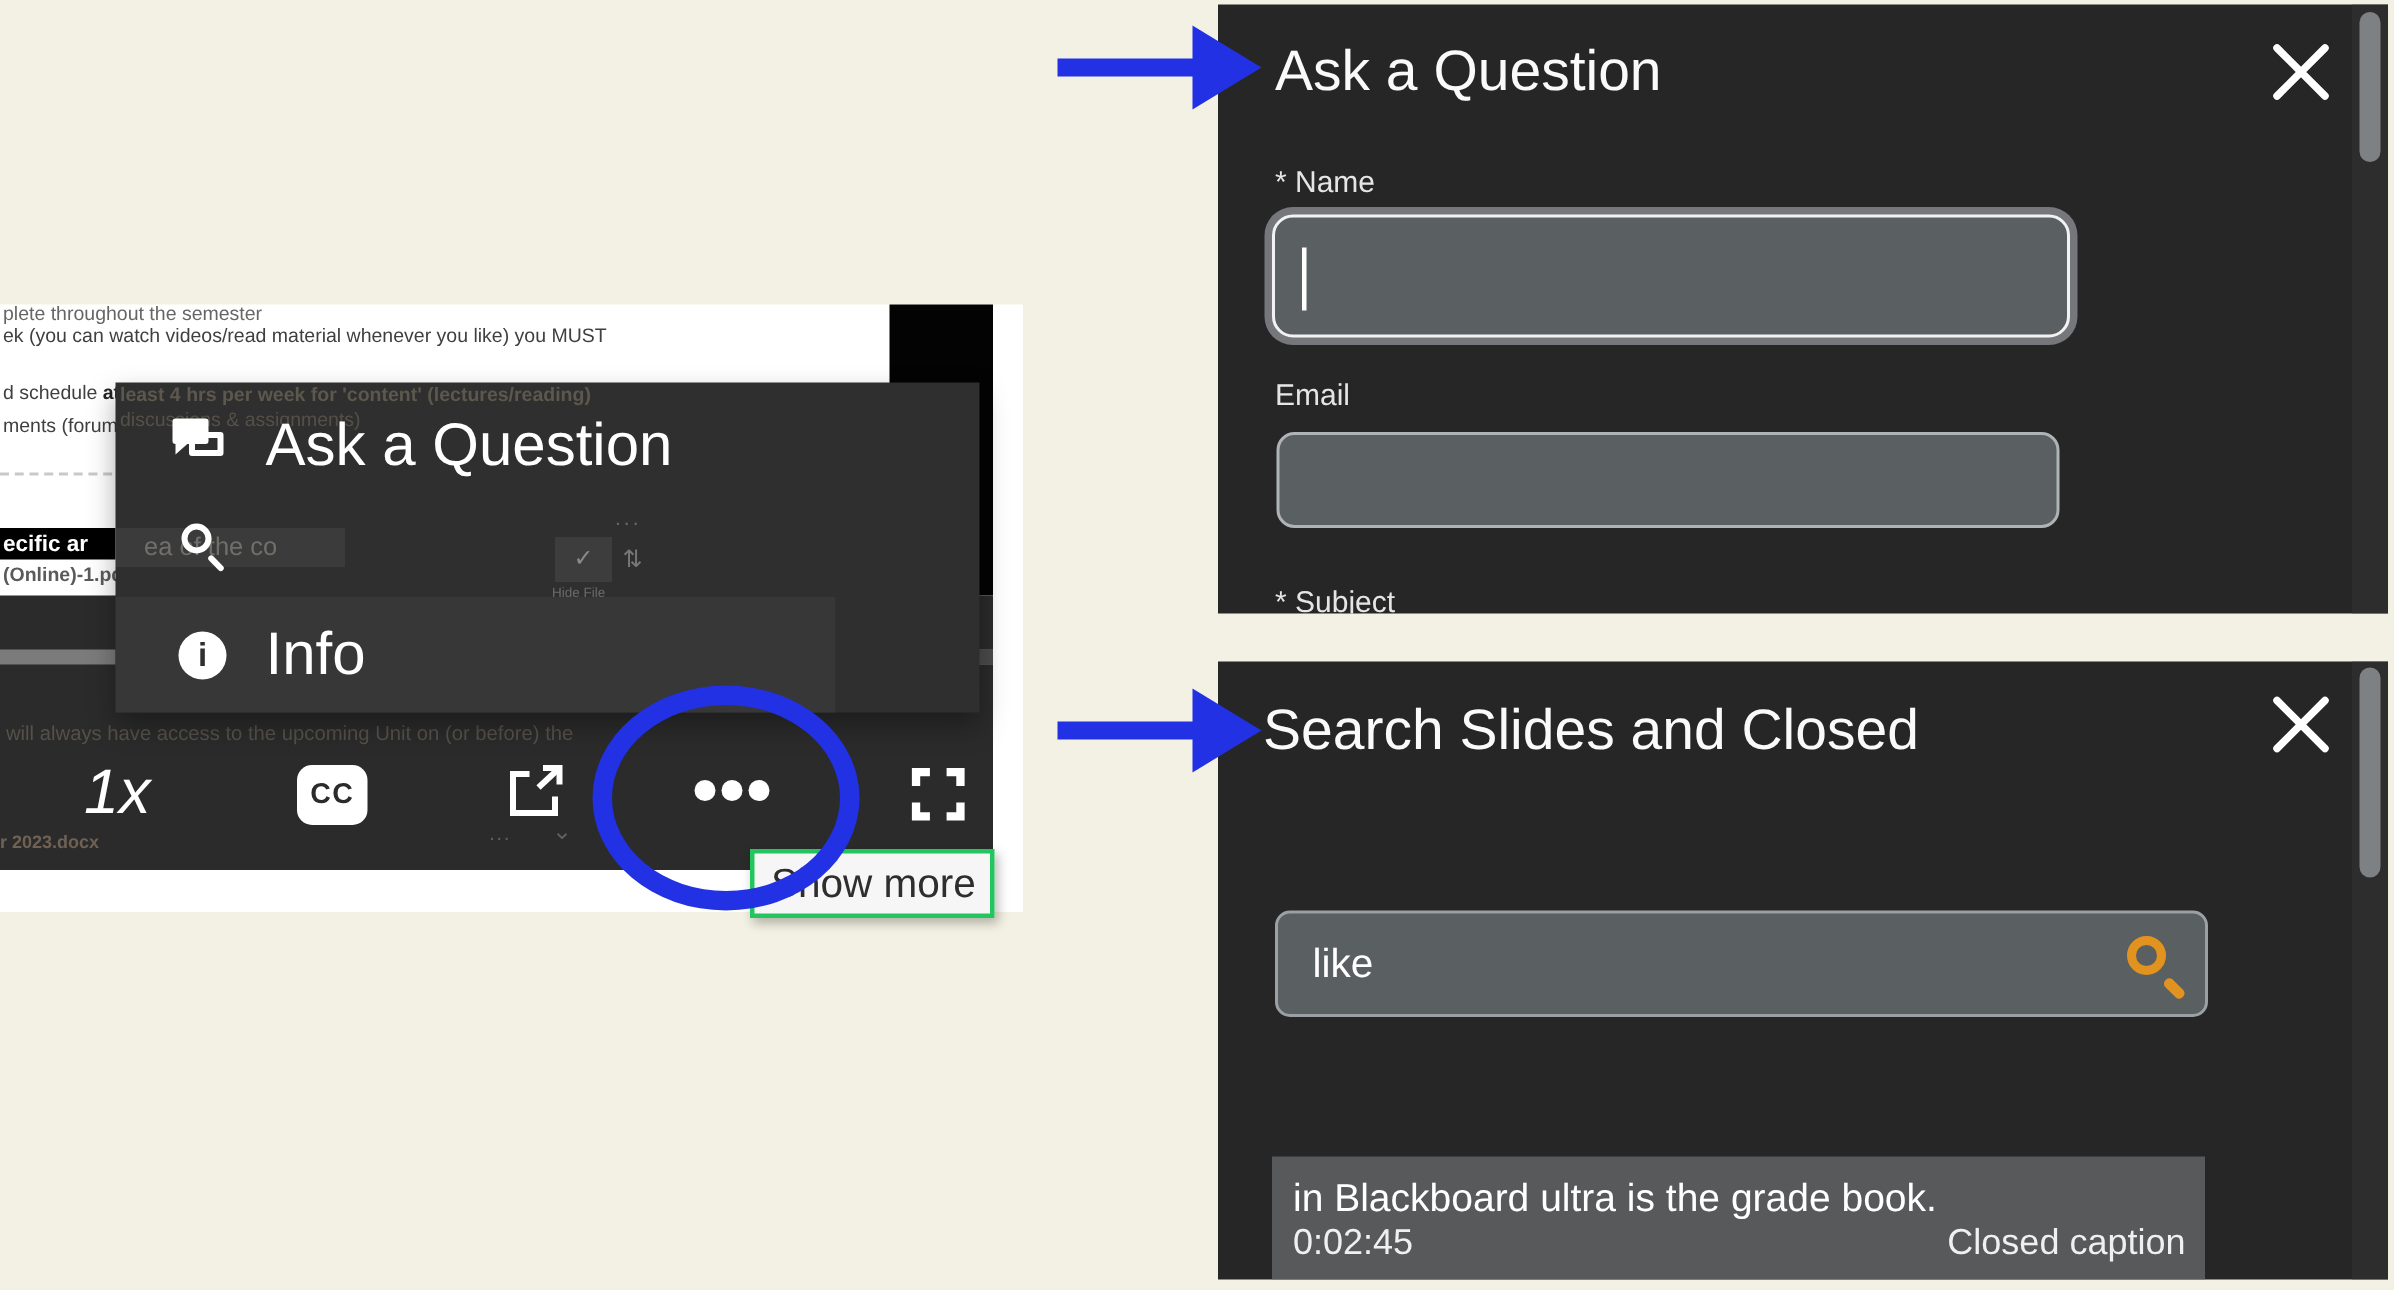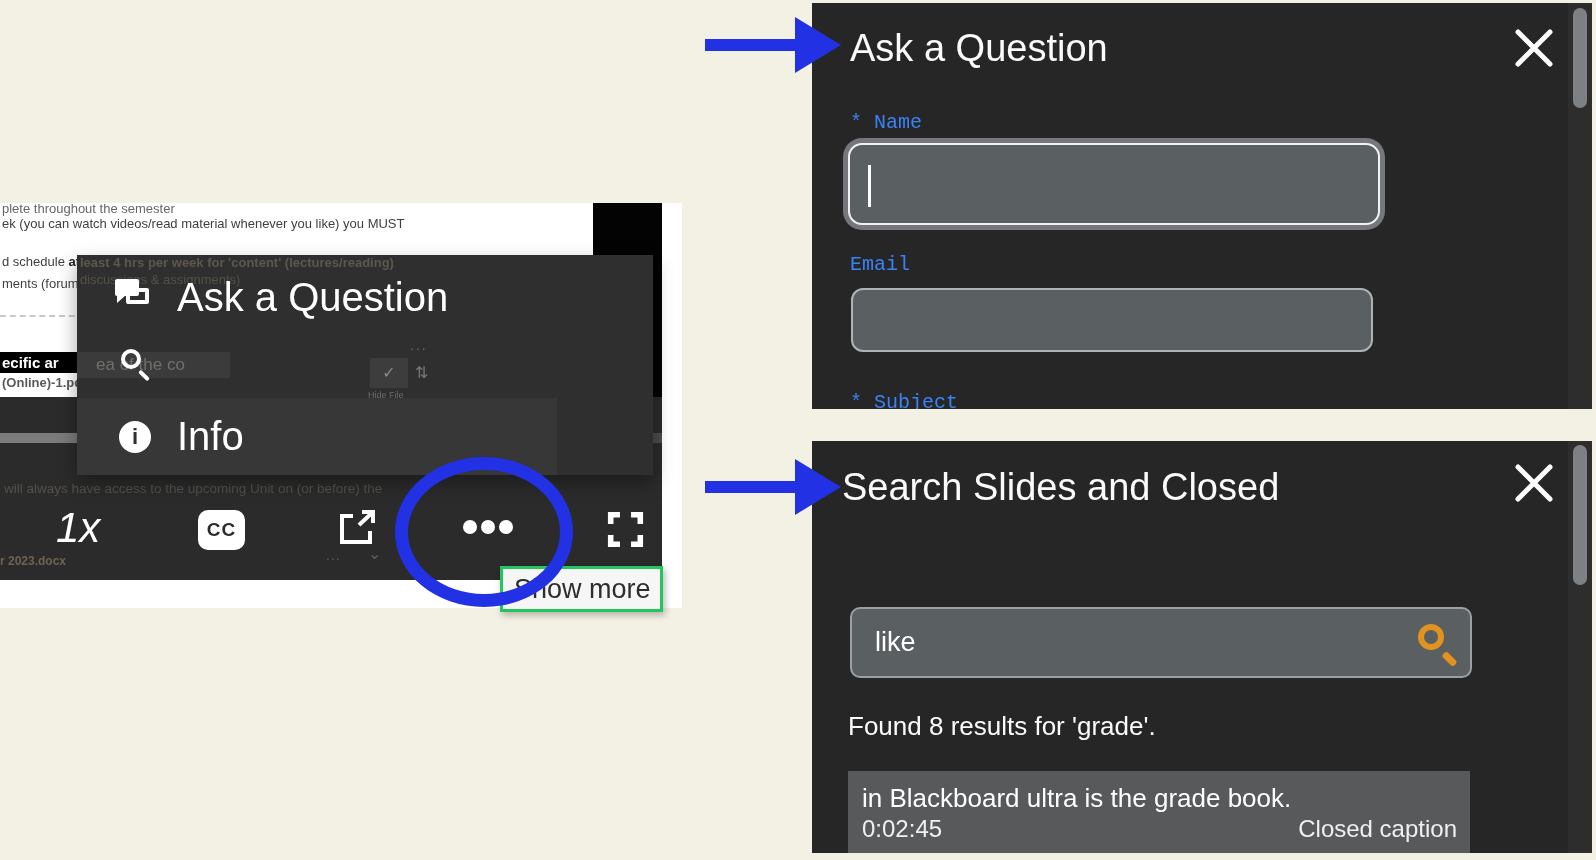--- a/index.html
+++ b/index.html
@@ -82,21 +82,21 @@
   #arrow2{left:705px;top:459px;width:140px;height:56px;}
 
   
   .panel{width:780px;background:#262626;overflow:hidden;}
   #panel1{left:812px;top:3px;height:406px;}
   #panel2{left:812px;top:441px;height:412px;}
   .panel-title{color:#fafafa;font-size:38px;white-space:nowrap;}
   .close-btn{width:46px;height:46px;cursor:pointer;}
   .sb-track{top:0;width:24px;height:100%;background:#2d2d2d;}
   .sb-thumb{left:5px;width:14px;border-radius:7px;background:#7e8184;cursor:pointer;}
-  .field-label{color:#3b82f6;font-size:20px;white-space:nowrap;font-family:Liberation Mono, monospace;}
+  .field-label{color:#e5e5e5;font-size:20px;white-space:nowrap;}
   .input{background:#5a5f62;}
   #name-input{left:36px;top:140px;width:532px;height:82px;border:2px solid #f2f2f2;border-radius:14px;
               box-shadow:0 0 0 5px rgba(195,200,205,.5);}
   #name-cursor{left:18px;top:20px;width:3px;height:42px;background:#fff;}
   #email-input{left:39px;top:285px;width:522px;height:64px;border:2px solid #aeb3b6;border-radius:12px;}
   #search-input{left:38px;top:166px;width:622px;height:71px;border:2px solid #9aa0a3;border-radius:10px;
                 display:flex;align-items:center;padding-left:23px;color:#fff;font-size:27px;}
   .mag{position:absolute;left:566px;top:15px;width:42px;height:42px;cursor:pointer;}
   .mag-circle{position:absolute;left:0;top:0;width:26px;height:26px;border:6px solid var(--orange);border-radius:50%;}
   .mag-handle{position:absolute;left:28px;top:27px;width:7px;height:16px;background:var(--orange);
@@ -244,21 +244,20 @@
     </div>
 
     <div class="abs input" id="search-input">
       <span>like</span>
       <span class="mag">
         <span class="mag-circle"></span>
           <span class="mag-handle"></span>
       </span>
     </div>
 
-    <div class="abs" id="found-text">Found 8 results for 'grade'.</div>
 
     <div class="abs" id="result-box">
       <div class="abs" id="result-text">in Blackboard ultra is the grade book.</div>
       <div class="abs" id="result-time">0:02:45</div>
       <div class="abs" id="result-type">Closed caption</div>
     </div>
 
     <div class="abs sb-track" style="left:756px;">
       <div class="abs sb-thumb" style="top:4px;height:140px;"></div>
     </div>

